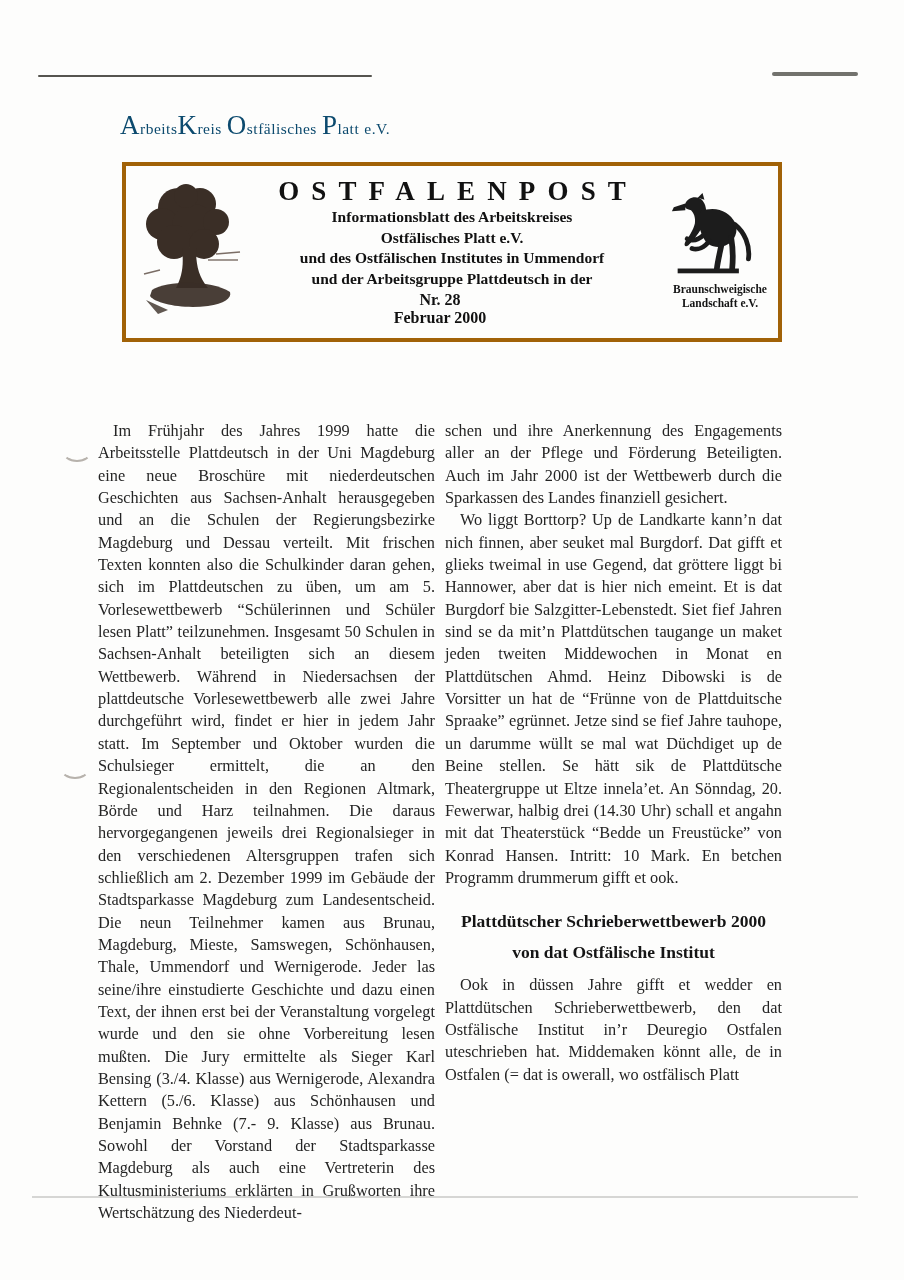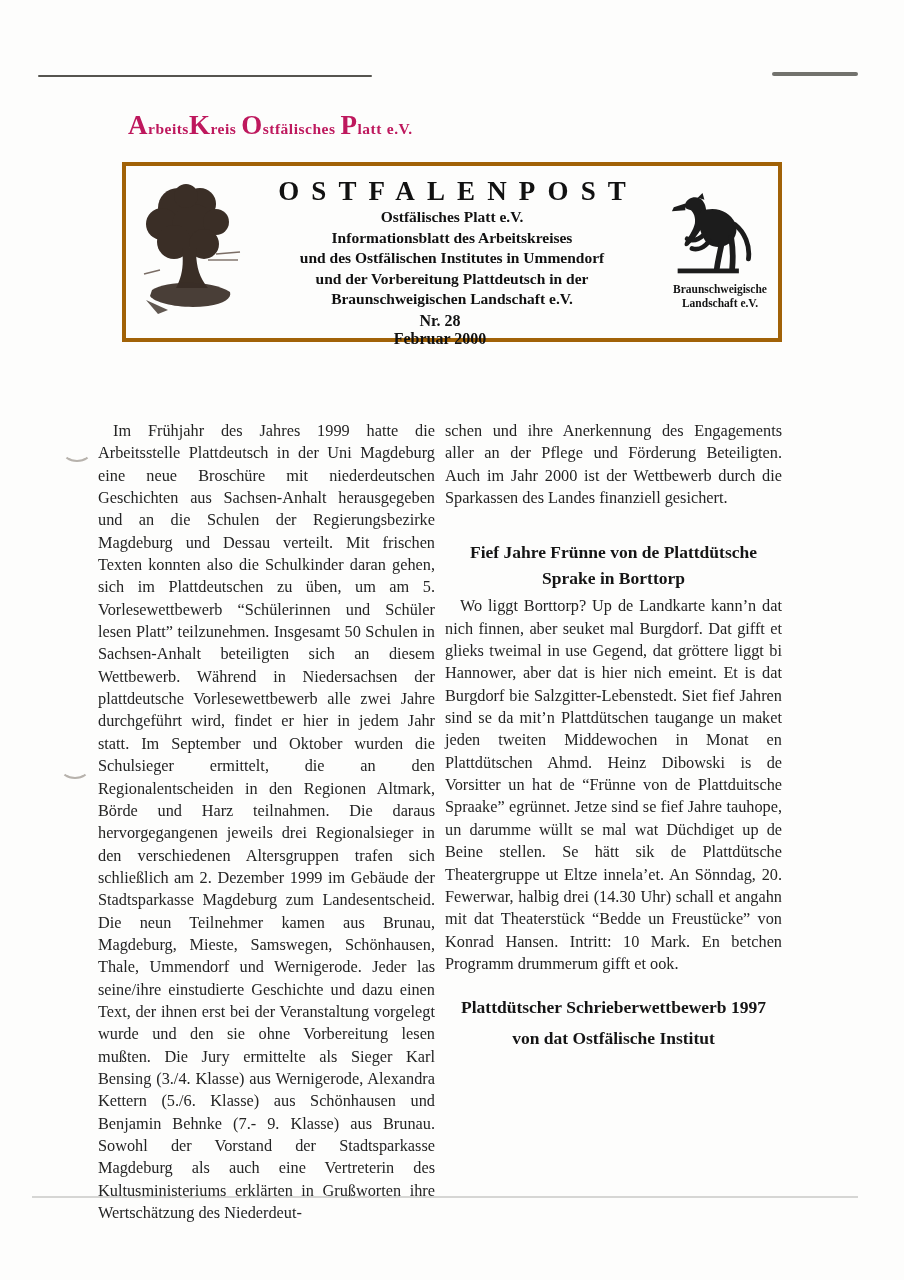--- a/index.html
+++ b/index.html
@@ -14,21 +14,21 @@
   }
   
   .rule-top-left{position:absolute;left:38px;top:75px;width:334px;height:2px;background:#55544f;border-radius:2px;}
   .rule-top-right{position:absolute;left:772px;top:72px;width:86px;height:4px;background:#72726d;border-radius:2px;}
   .rule-bottom{position:absolute;left:32px;top:1196px;width:826px;height:2px;background:#d6d6d4;}
   .margin-arc{position:absolute;width:26px;height:18px;border:2.5px solid transparent;border-bottom-color:#b7b2ac;border-radius:50%;}
   .margin-arc.a1{left:62px;top:440px;}
   .margin-arc.a2{left:60px;top:757px;}
 
   
-  .letterhead{position:absolute;left:128px;top:112px;color:#be185d;white-space:nowrap;letter-spacing:.5px;font-weight:bold;}
+  .letterhead{position:absolute;left:120px;top:112px;color:#0c4a6e;white-space:nowrap;letter-spacing:.5px;}
   .lh-cap{font-size:27px;line-height:27px;}
   .lh-rest{font-size:15.5px;}
   .sp{margin-right:5px;}
 
   
   .masthead{
     position:absolute;left:122px;top:162px;width:652px;height:172px;
     border:4px solid #a16207;background:#fdfdfc;
     display:flex;flex-direction:row;
   }
@@ -98,25 +98,24 @@
         <g stroke="#5a4a40" stroke-width="1.4" fill="none" opacity="0.8">
           <path d="M78 72 L102 70"></path>
           <path d="M70 78 L100 78"></path>
           <path d="M6 92 L22 88"></path>
         </g>
       </svg>
     </div>
 
     <div class="mh-center">
       <div class="mh-title">OSTFALENPOST</div>
+      <div class="mh-sub">Informationsblatt des Arbeitskreises</div>
       <div class="mh-sub">Ostfälisches Platt e.V.</div>
-      <div class="mh-sub">Informationsblatt des Arbeitskreises</div>
       <div class="mh-sub">und des Ostfälischen Institutes in Ummendorf</div>
-      <div class="mh-sub">und der Vorbereitung Plattdeutsch in der</div>
-      <div class="mh-sub">Braunschweigischen Landschaft e.V.</div>
+      <div class="mh-sub">und der Arbeitsgruppe Plattdeutsch in der</div>
       <div class="mh-issue">
         <span>Nr. 28</span>
         <span>Februar 2000</span>
       </div>
     </div>
 
     <div class="mh-horse">
       <svg width="100" height="88" viewBox="0 0 100 92">
         <g fill="#1c1c1c" stroke="#1c1c1c">
           <path stroke-width="0" d="M34 6 C28 4 22 7 20 12 C18 16 21 18 26 19 C29 22 31 27 30 33 C28 41 24 46 20 52 C18 56 20 58 23 56 C28 51 33 45 37 38 C40 33 42 28 42 22 C42 14 39 8 34 6 Z"></path>
@@ -139,22 +138,22 @@
 
   <div class="columns">
 
     <div class="col">
       <p class="indent">Im Frühjahr des Jahres 1999 hatte die Arbeitsstelle Plattdeutsch in der Uni Magdeburg eine neue Broschüre mit niederdeutschen Geschichten aus Sachsen-Anhalt herausgegeben und an die Schulen der Regierungsbezirke Magdeburg und Dessau verteilt. Mit frischen Texten konnten also die Schulkinder daran gehen, sich im Plattdeutschen zu üben, um am 5. Vorlesewettbewerb “Schülerinnen und Schüler lesen Platt” teilzunehmen. Insgesamt 50 Schulen in Sachsen-Anhalt beteiligten sich an diesem Wettbewerb. Während in Niedersachsen der plattdeutsche Vorlesewettbewerb alle zwei Jahre durchgeführt wird, findet er hier in jedem Jahr statt. Im September und Oktober wurden die Schulsieger ermittelt, die an den Regionalentscheiden in den Regionen Altmark, Börde und Harz teilnahmen. Die daraus hervorgegangenen jeweils drei Regionalsieger in den verschiedenen Altersgruppen trafen sich schließlich am 2. Dezember 1999 im Gebäude der Stadtsparkasse Magdeburg zum Landesentscheid. Die neun Teilnehmer kamen aus Brunau, Magdeburg, Mieste, Samswegen, Schönhausen, Thale, Ummendorf und Wernigerode. Jeder las seine/ihre einstudierte Geschichte und dazu einen Text, der ihnen erst bei der Veranstaltung vorgelegt wurde und den sie ohne Vorbereitung lesen mußten. Die Jury ermittelte als Sieger Karl Bensing (3./4. Klasse) aus Wernigerode, Alexandra Kettern (5./6. Klasse) aus Schönhausen und Benjamin Behnke (7.- 9. Klasse) aus Brunau. Sowohl der Vorstand der Stadtsparkasse Magdeburg als auch eine Vertreterin des Kultusministeriums erklärten in Grußworten ihre Wertschätzung des Niederdeut-</p>
     </div>
 
     <div class="col">
       <p>schen und ihre Anerkennung des Engagements aller an der Pflege und Förderung Beteiligten. Auch im Jahr 2000 ist der Wettbewerb durch die Sparkassen des Landes finanziell gesichert.</p>
 
-      <p class="subhead s1">Fief Jahre Frünne von de Plattdütsche Sprake in Borttorp</p>
       <p class="indent">Wo liggt Borttorp? Up de Landkarte kann’n dat nich finnen, aber seuket mal Burgdorf. Dat gifft et glieks tweimal in use Gegend, dat gröttere liggt bi Hannower, aber dat is hier nich emeint. Et is dat Burgdorf bie Salzgitter-Lebenstedt. Siet fief Jahren sind se da mit’n Plattdütschen taugange un maket jeden tweiten Middewochen in Monat en Plattdütschen Ahmd. Heinz Dibowski is de Vorsitter un hat de “Frünne von de Plattduitsche Spraake” egrünnet. Jetze sind se fief Jahre tauhope, un darumme wüllt se mal wat Düchdiget up de Beine stellen. Se hätt sik de Plattdütsche Theatergruppe ut Eltze innela’et. An Sönndag, 20. Fewerwar, halbig drei (14.30 Uhr) schall et angahn mit dat Theaterstück “Bedde un Freustücke” von Konrad Hansen. Intritt: 10 Mark. En betchen Programm drummerum gifft et ook.</p>
 
-      <p class="subhead s2"><span>Plattdütscher Schrieberwettbewerb 1997</span><br>
+      <p class="subhead s2"><span>Plattdütscher Schrieberwettbewerb 2000</span><br>
       <span>von dat Ostfälische Institut</span></p>
+      <p class="indent">Ook in düssen Jahre gifft et wedder en Plattdütschen Schrieberwettbewerb, den dat Ostfälische Institut in’r Deuregio Ostfalen uteschrieben hat. Middemaken könnt alle, de in Ostfalen (= dat is owerall, wo ostfälisch Platt</p>
     </div>
 
   </div>
 
 </div>
 
 </body></html>

